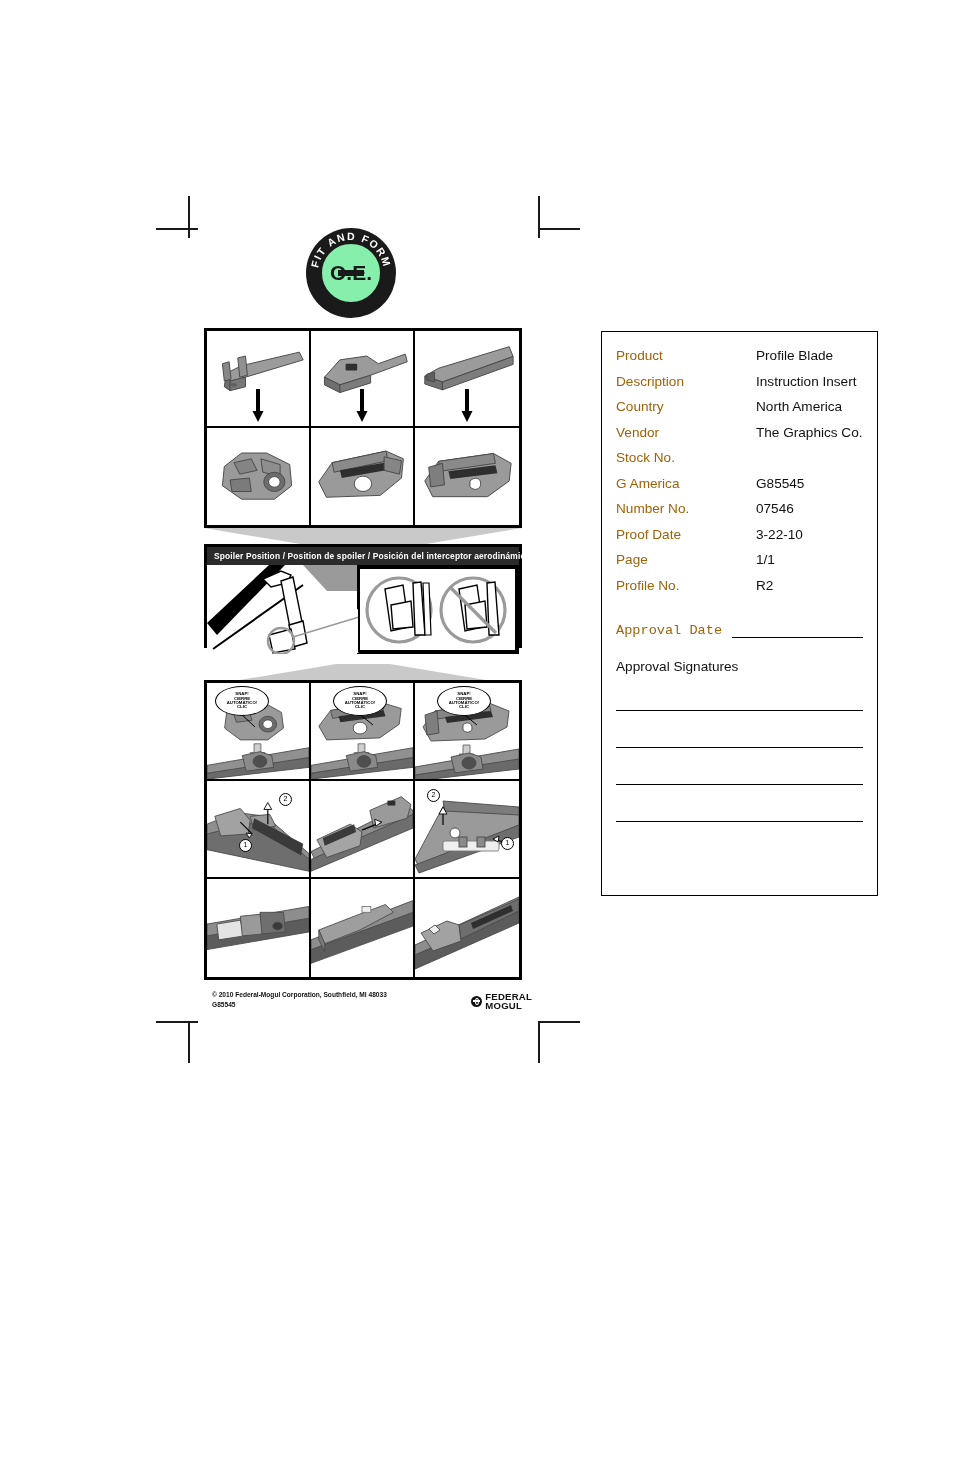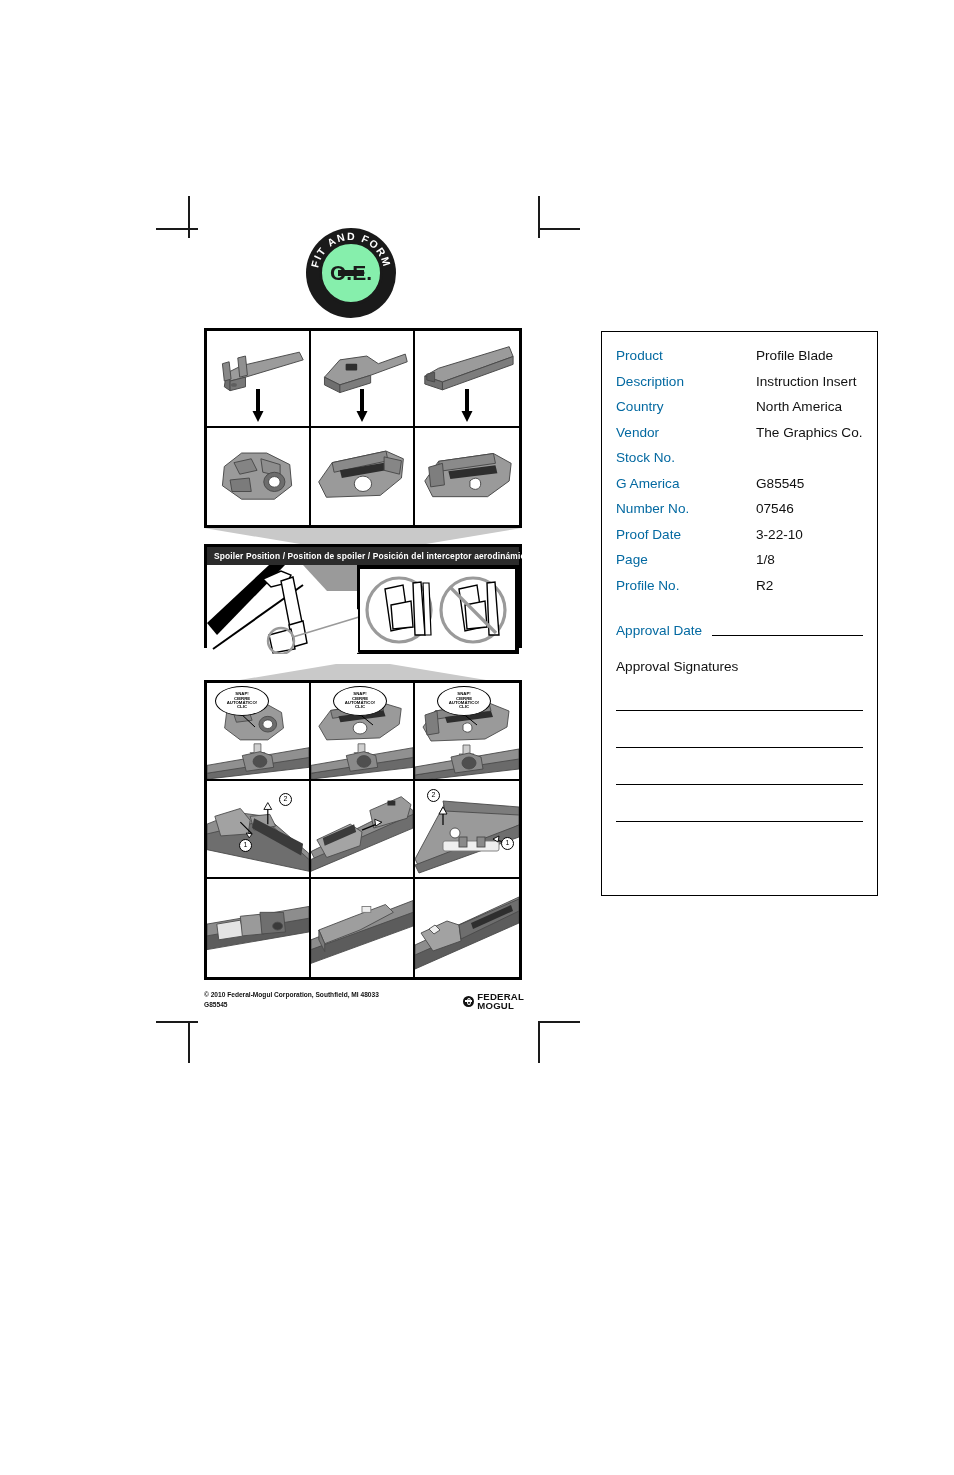--- a/index.html
+++ b/index.html
@@ -88,43 +88,43 @@
   .bub-tail{position:absolute;z-index:4;}
 
   .numcirc{
     position:absolute;width:11px;height:11px;border-radius:50%;
     border:1.2px solid #000;background:#fff;color:#000;
     font-size:7px;line-height:10px;text-align:center;z-index:6;
     font-family:"Liberation Sans", sans-serif;
   }
 
   
-  #footer{position:absolute;left:6px;top:762px;width:320px;}
+  #footer{position:absolute;left:14px;top:762px;width:320px;}
   #footer .copy{font-size:6.6px;color:#111;line-height:1.55;font-weight:bold;}
   #fmlogo{position:absolute;right:0px;top:2px;display:flex;align-items:center;gap:3px;}
   #fmlogo .mark{width:11px;height:11px;border-radius:50%;background:#111;
     position:relative;}
   #fmlogo .mark:after{content:"";position:absolute;left:2px;top:4.4px;
     width:7px;height:1.6px;background:#fff;}
   #fmlogo .mark:before{content:"";position:absolute;left:3.6px;top:2px;
     width:3.8px;height:7px;border:1.4px solid #fff;border-radius:50%;
     box-sizing:border-box;}
   #fmlogo .words{font-size:9.6px;font-weight:bold;line-height:0.97;
     color:#111;letter-spacing:0.2px;}
 
   
   #specbox{
     position:absolute;left:601px;top:331px;width:277px;height:565px;
     border:1.6px solid #000;background:#fff;box-sizing:border-box;
     padding:16px 14px 0 14px;
   }
   #specbox .row{display:flex;align-items:baseline;margin-bottom:10.5px;}
-  #specbox .lbl{width:140px;font-size:13.6px;color:#0369a1;flex:none;}
+  #specbox .lbl{width:140px;font-size:13.6px;color:#a16207;flex:none;}
   #specbox .val{font-size:13.6px;color:#111;}
-  #specbox .appr-date{display:flex;align-items:center;margin-top:30px;}
+  #specbox .appr-date{display:flex;align-items:flex-end;margin-top:30px;font-family:Liberation Mono, monospace;}
   #specbox .appr-date .lbl{width:auto;margin-right:10px;}
   #specbox .appr-date .line{flex:1;border-bottom:1.5px solid #000;height:11px;}
   #specbox .appr-sig{font-size:13.6px;color:#111;margin-top:21px;}
   #specbox .sigline{border-bottom:1.5px solid #000;height:30px;margin-top:6px;}
 </style>
 </head>
 <body>
 
 <div class="crop h" style="left:156px;top:228px;"></div>
 <div class="crop v" style="left:188px;top:196px;"></div>
@@ -508,21 +508,21 @@
   <div class="row">
     <div class="lbl">Number No.</div>
     <div class="val">07546</div>
   </div>
   <div class="row">
     <div class="lbl">Proof Date</div>
     <div class="val">3-22-10</div>
   </div>
   <div class="row">
     <div class="lbl">Page</div>
-    <div class="val">1/8</div>
+    <div class="val">1/1</div>
   </div>
   <div class="row">
     <div class="lbl">Profile No.</div>
     <div class="val">R2</div>
   </div>
 
   <div class="appr-date">
     <div class="lbl">Approval Date</div>
     <div class="line"></div>
   </div>

